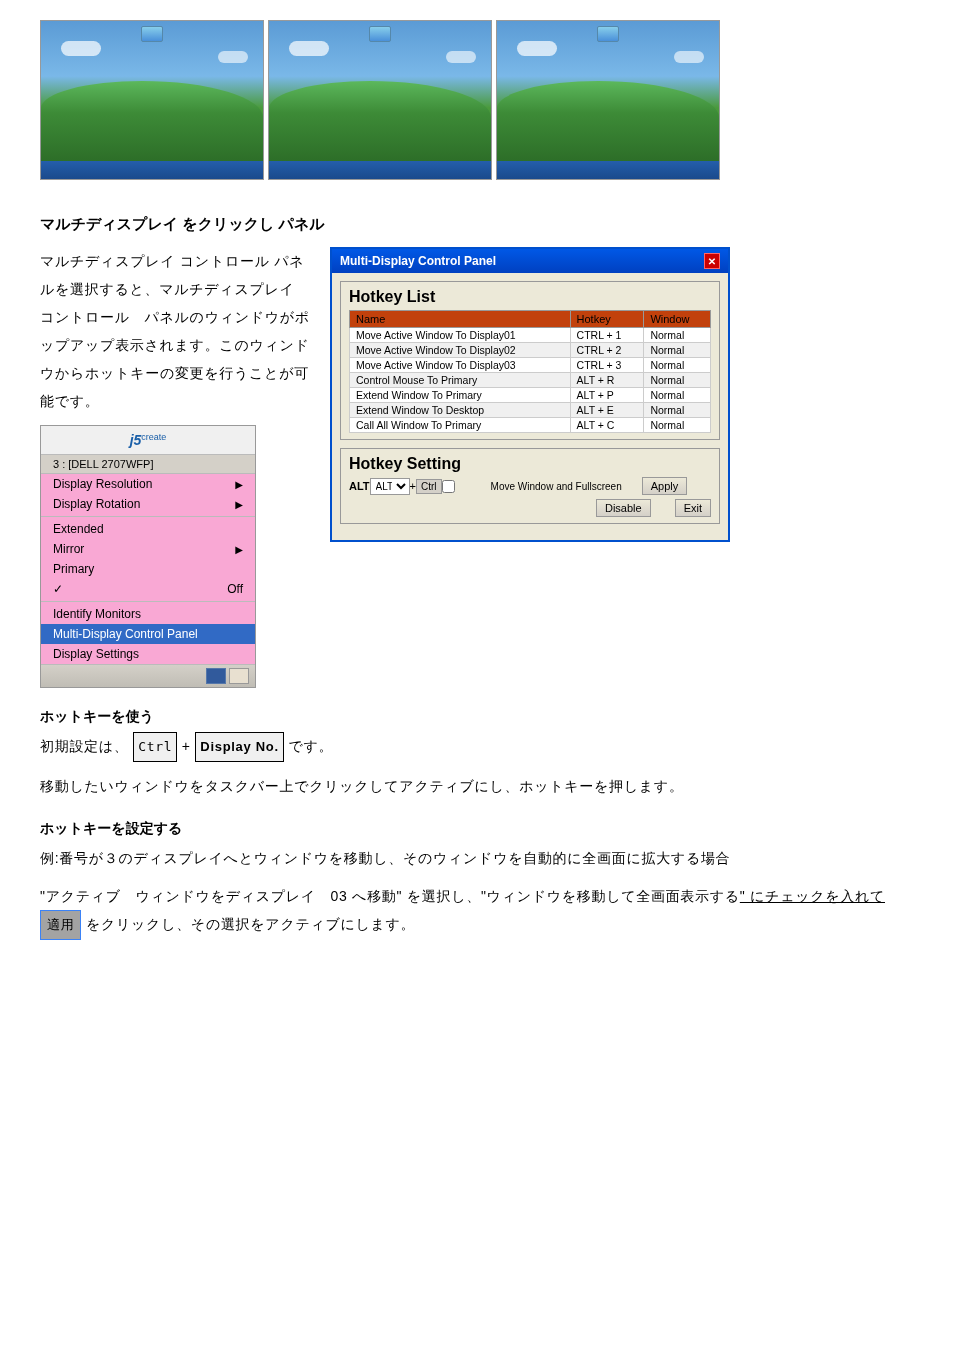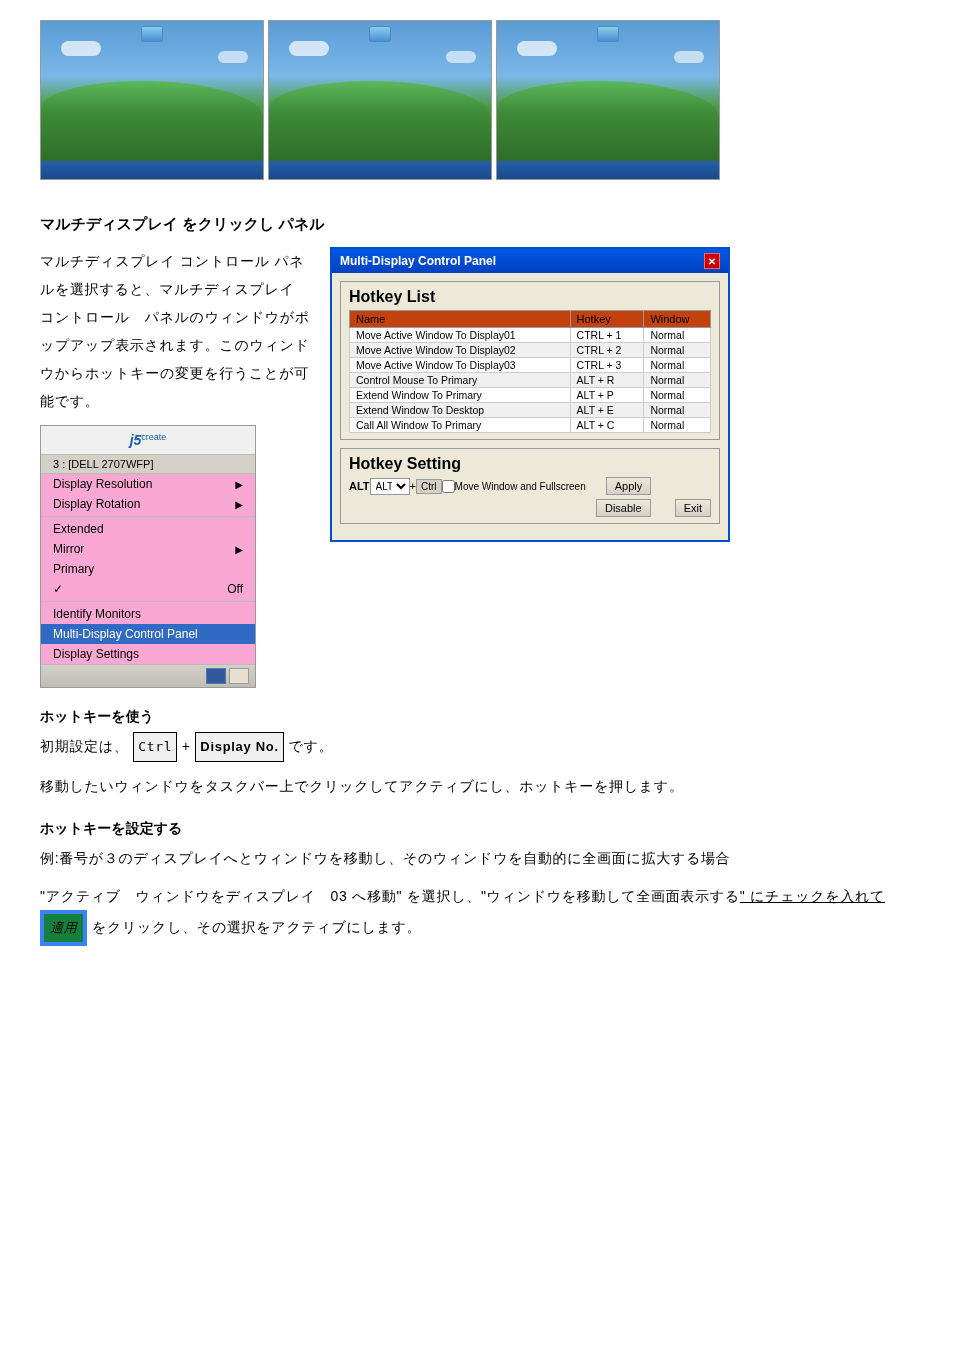--- a/index.html
+++ b/index.html
@@ -253,25 +253,24 @@
       padding: 1px 4px;
       font-size: 13px;
       background: #f0f0f0;
       font-weight: bold;
     }
     .underline-text {
       text-decoration: underline;
     }
     .apply-btn {
       display: inline-block;
-      border: 4px solid #3b82f6;
+      border: 1px solid #3b82f6;
       padding: 1px 6px;
       font-size: 13px;
-      background: #15803d;
-      font-style: italic;
+      background: #a3a3a3;
     }
   </style>
 </head>
 <body>
 
 <div class="desktop-screenshots">
   <div class="desktop-img">
     <div class="cloud1"></div>
     <div class="cloud2"></div>
     <div class="hills"></div>
@@ -407,21 +406,21 @@
         <div class="mdcp-group-title">Hotkey Setting</div>
         <div style="display:flex; align-items:center; flex-wrap:wrap;">
           <span class="hotkey-label">ALT</span>
           <select class="hotkey-select">
             <option>ALT</option>
             <option>CTRL</option>
           </select>
           <span class="hotkey-plus">+</span>
           <span class="hotkey-ctrl">Ctrl</span>
           <input type="checkbox" style="">
-          <span style="font-size:10px;">Move Window and Fullscreen</span>
+          <span style="font-size:10px;margin-left:36px;">Move Window and Fullscreen</span>
           <button class="mdcp-btn">Apply</button>
         </div>
         <div class="mdcp-bottom">
           <button class="mdcp-btn">Disable</button>
           <button class="mdcp-btn">Exit</button>
         </div>
       </div>
     </div>
   </div>
 

